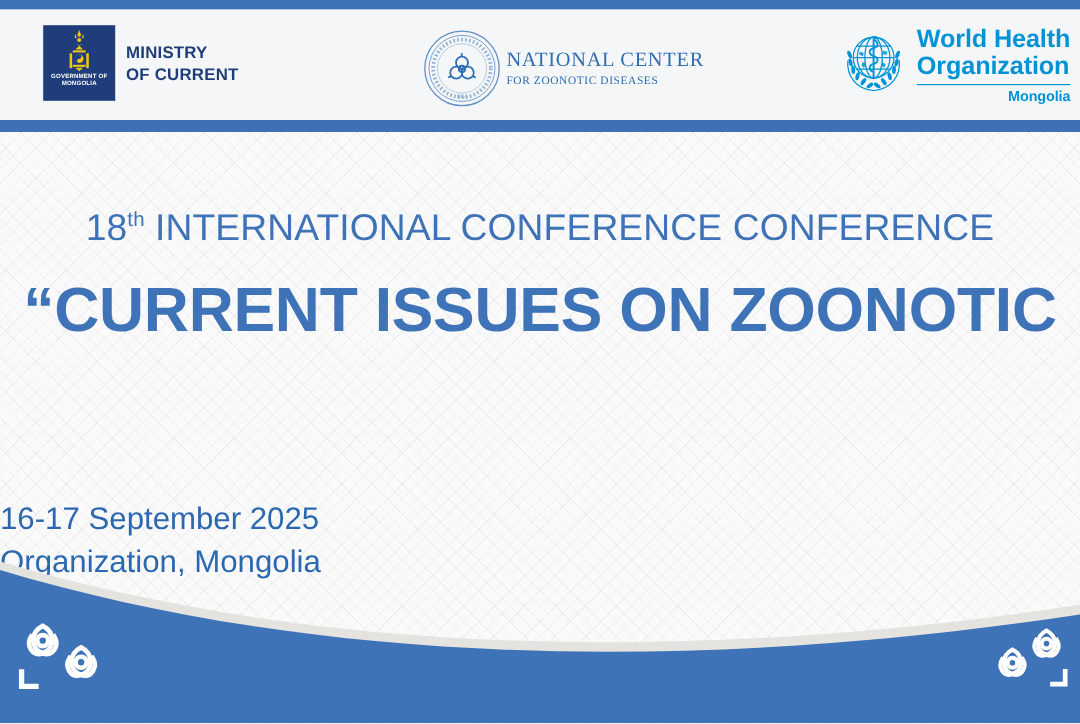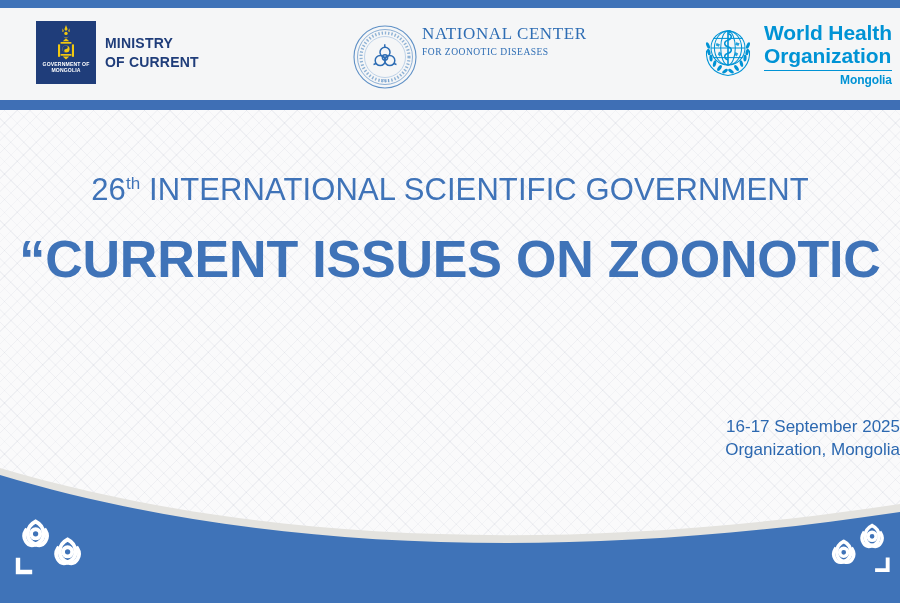--- a/index.html
+++ b/index.html
@@ -85,20 +85,21 @@
     line-height: 1.33;
     letter-spacing: 0.2px;
   }
 
   
   .nczd-logo {
     position: absolute;
     top: 24px;
     left: 352px;
     display: flex;
+    align-items: center;
     gap: 4px;
   }
   .nczd-seal { flex: none; }
   .nczd-text {
     color: #2E6DB4;
     font-family: "Liberation Serif", serif;
     line-height: 1.12;
   }
   .nczd-line1 {
     font-size: 17px;
@@ -183,23 +184,23 @@
     letter-spacing: -0.2px;
     margin-top: 20px;
   }
 
   
   .subtitle-block {
     position: absolute;
     top: 415px;
     left: 0;
     width: 900px;
-    text-align: right;
+    text-align: left;
     color: #2C68B0;
-    font-size: 17px;
+    font-size: 26px;
     line-height: 1.38;
   }
 
   
   .footer-svg {
     position: absolute;
     left: 0;
     bottom: 0;
     width: 900px;
     height: 135px;
@@ -340,21 +341,21 @@
       <div class="who-rule"></div>
       <div class="who-country">Mongolia</div>
     </div>
   </div>
 
   <div class="header-sep"></div>
 
   <div class="body-area"></div>
 
   <div class="title-block">
-    <div class="title-line1"><span>26</span><sup>th</sup><span> INTERNATIONAL SCIENTIFIC GOVERNMENT</span></div>
+    <div class="title-line1"><span>18</span><sup>th</sup><span> INTERNATIONAL CONFERENCE CONFERENCE</span></div>
     <div class="title-main">
       <div>“CURRENT ISSUES ON ZOONOTIC</div>
     </div>
   </div>
 
   <div class="subtitle-block">
     <div>16-17 September 2025</div>
     <div>Organization, Mongolia</div>
   </div>
 

